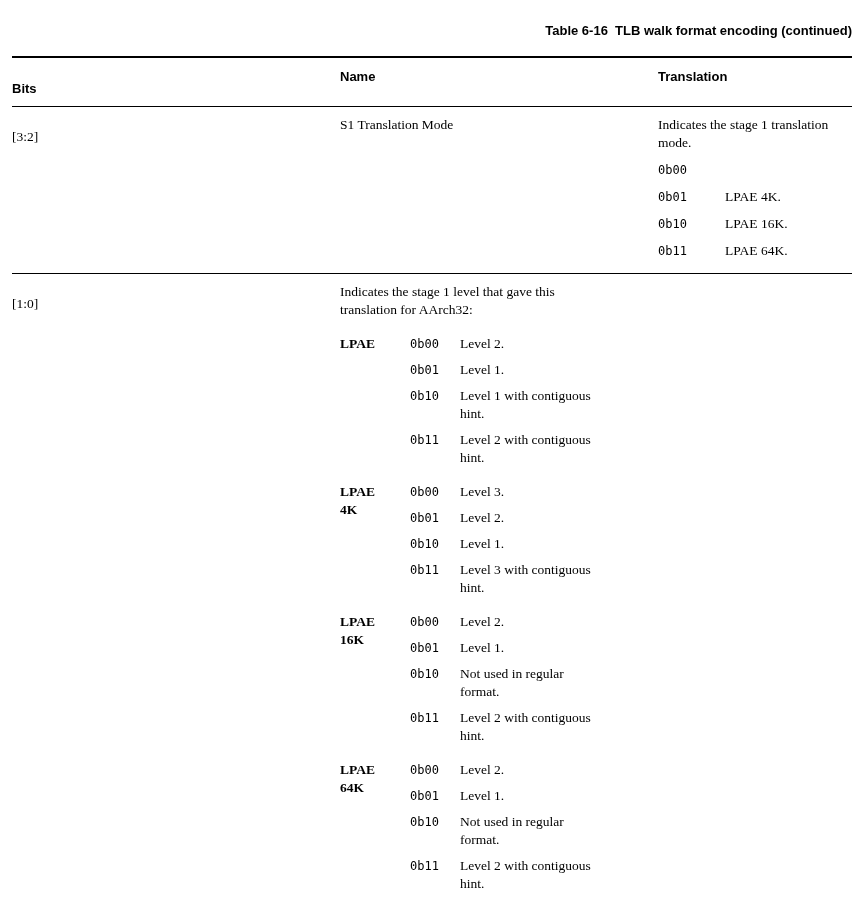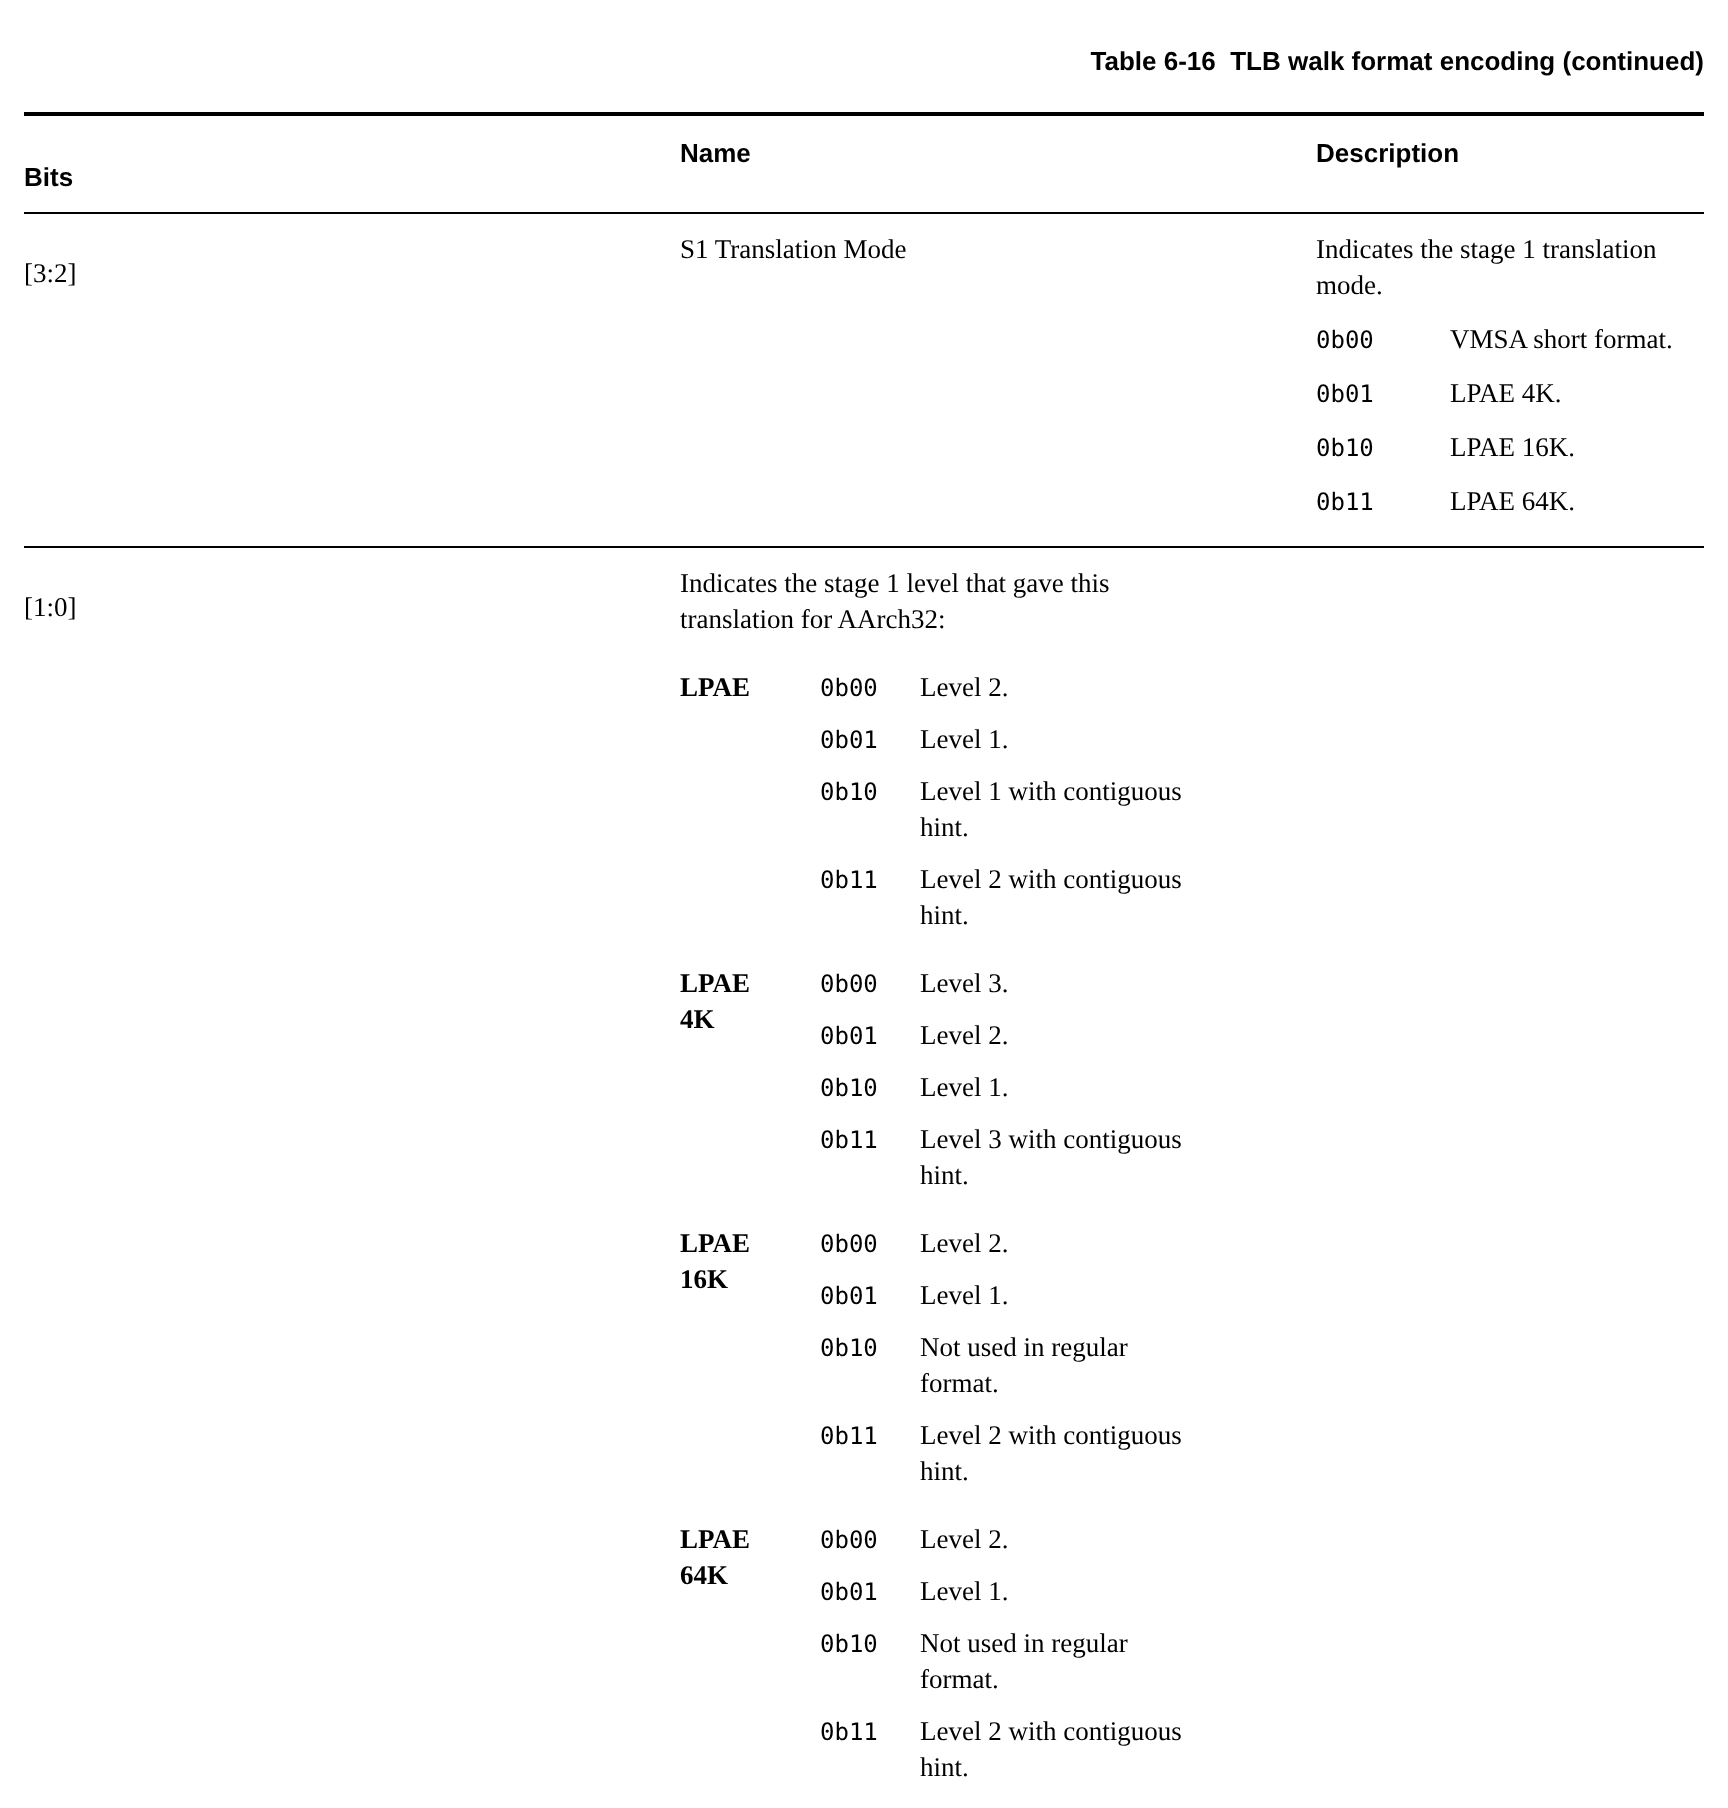--- a/index.html
+++ b/index.html
@@ -70,33 +70,32 @@
 
 <div class="page">
 
   <div class="title">Table 6-16  TLB walk format encoding (continued)</div>
 
   <div class="rule thick"></div>
 
   <div class="hdr-row">
     <div class="col-bits">Bits</div>
     <div class="col-name">Name</div>
-    <div class="col-desc">Description</div>
+    <div class="col-desc">Translation</div>
   </div>
 
   <div class="rule thin"></div>
 
   <div class="body-row">
     <div class="col-bits">[3:2]</div>
     <div class="col-name">S1 Translation Mode</div>
     <div class="col-desc">
       <div class="intro">Indicates the stage 1 translation mode.</div>
       <div class="entry">
         <span class="code">0b00</span>
-        <span class="etext">VMSA short format.</span>
       </div>
       <div class="entry">
         <span class="code">0b01</span>
         <span class="etext">LPAE 4K.</span>
       </div>
       <div class="entry">
         <span class="code">0b10</span>
         <span class="etext">LPAE 16K.</span>
       </div>
       <div class="entry">

